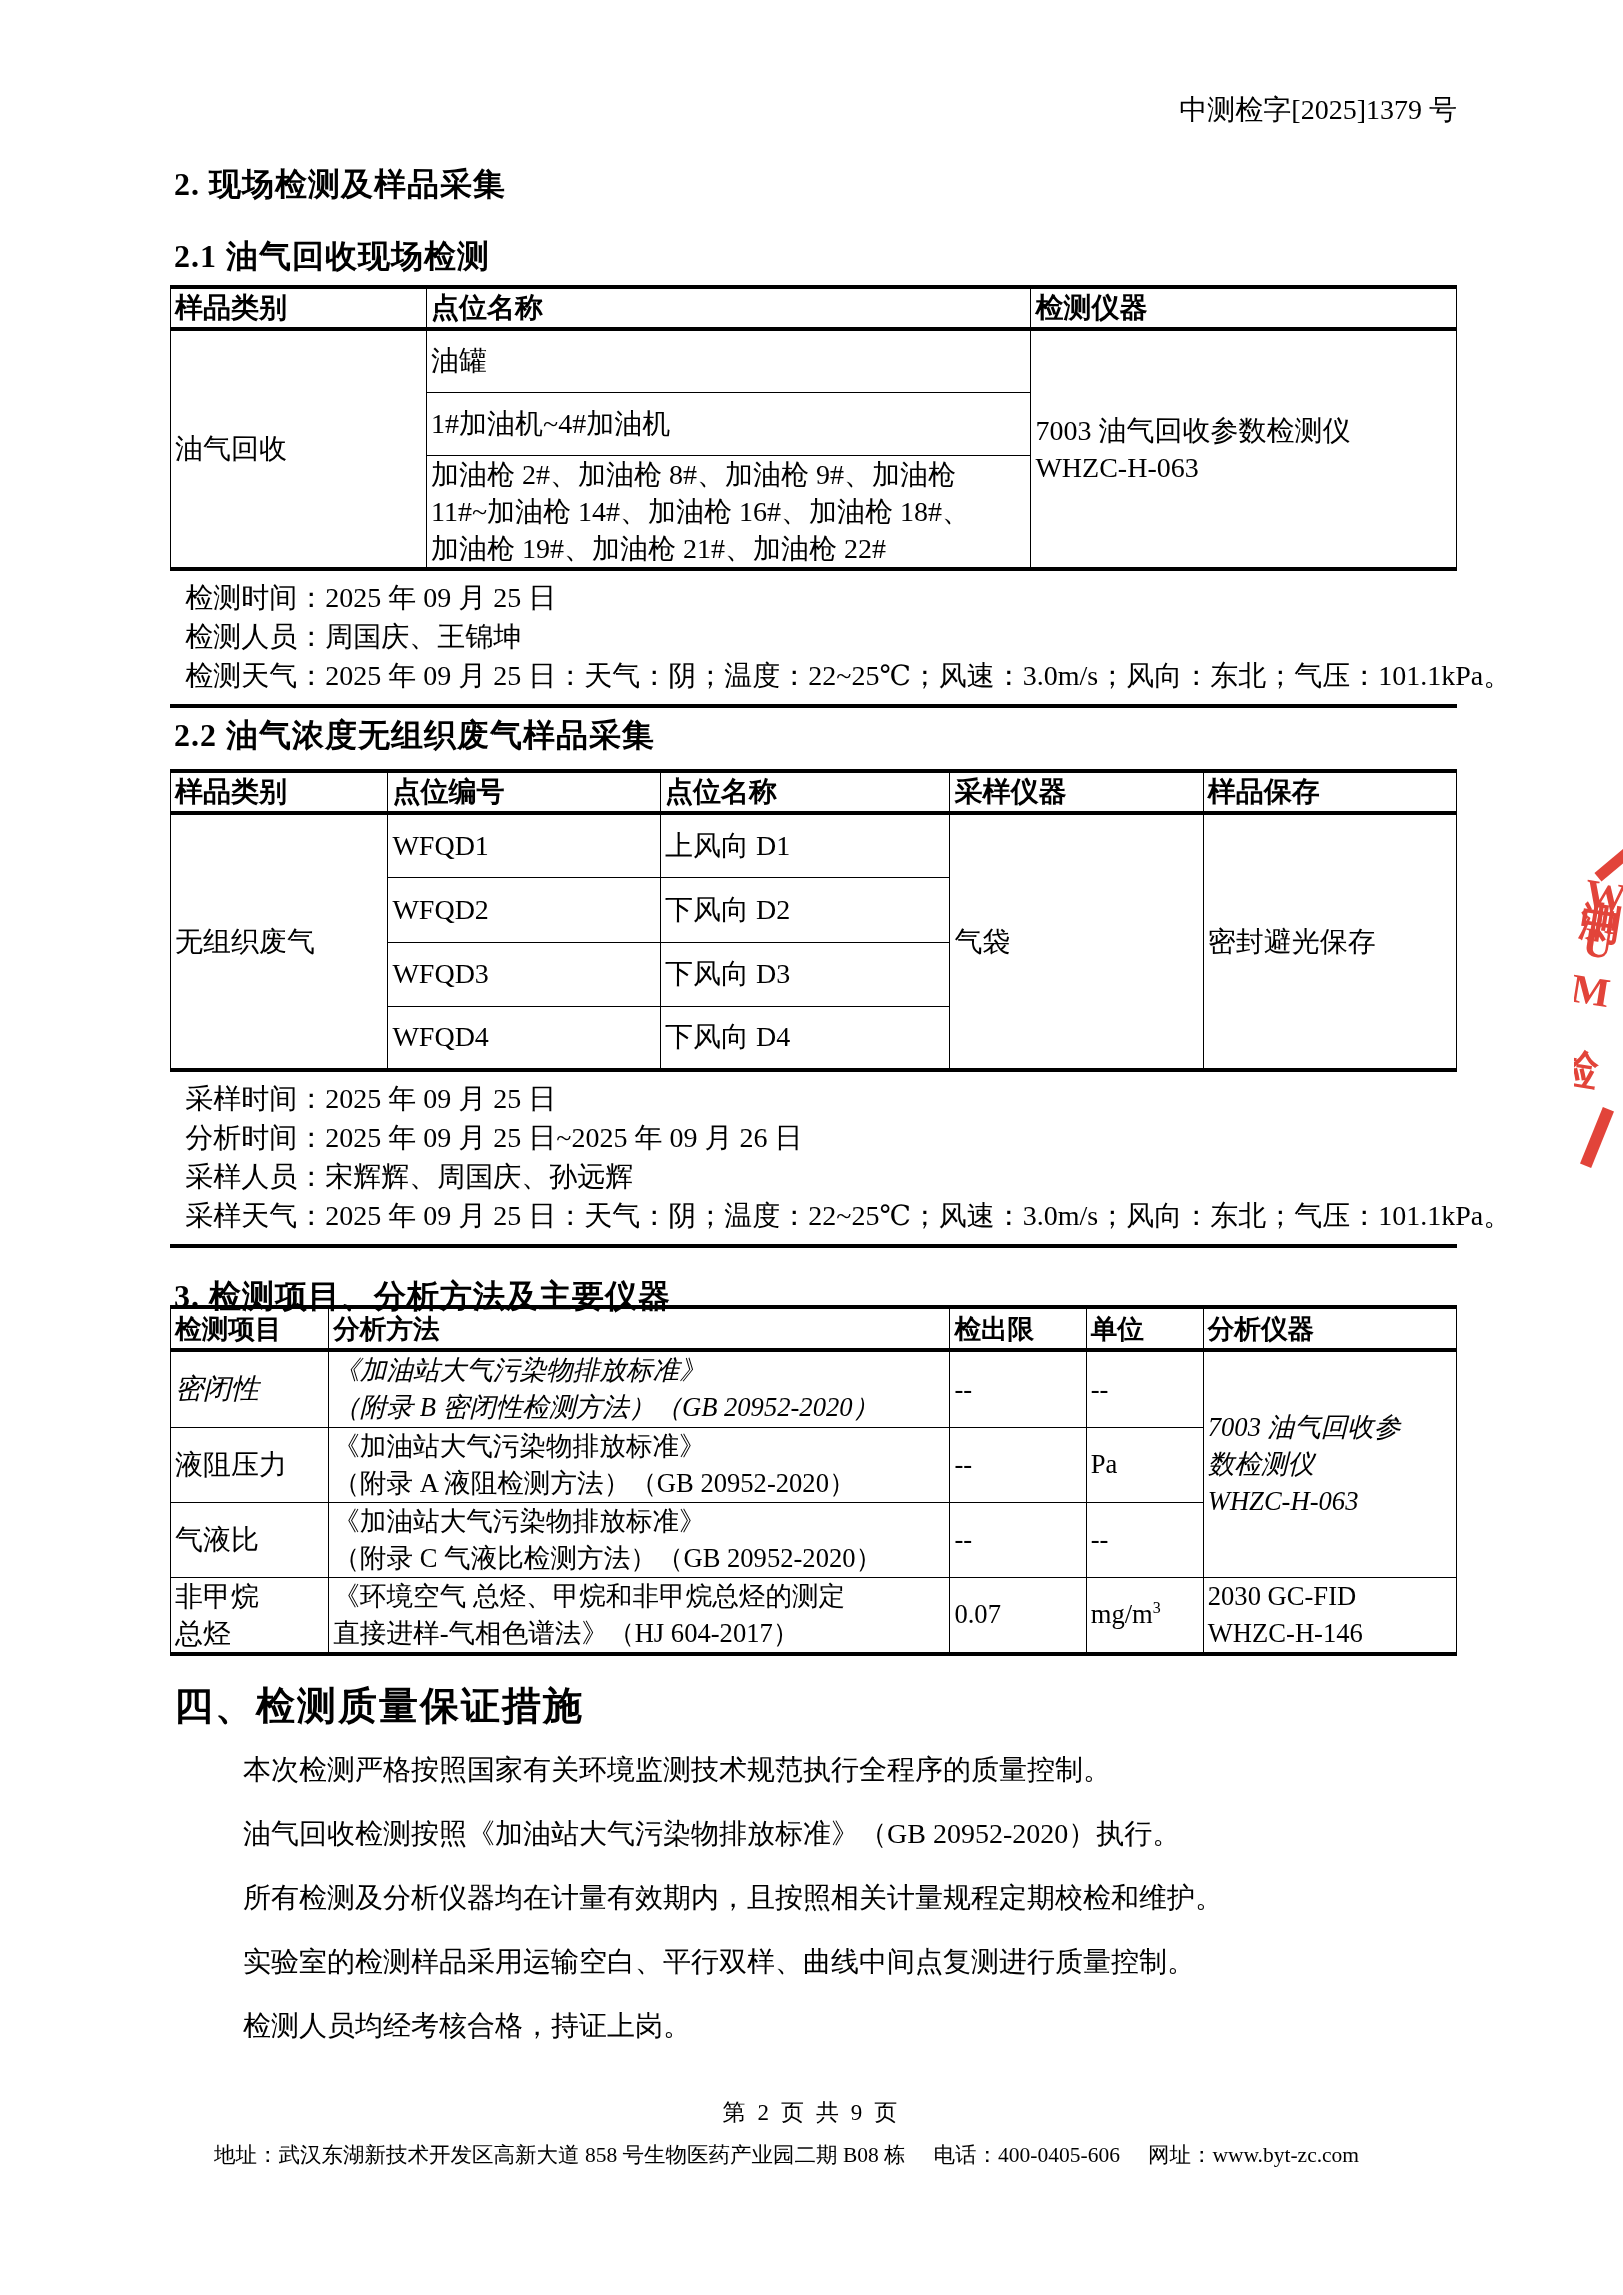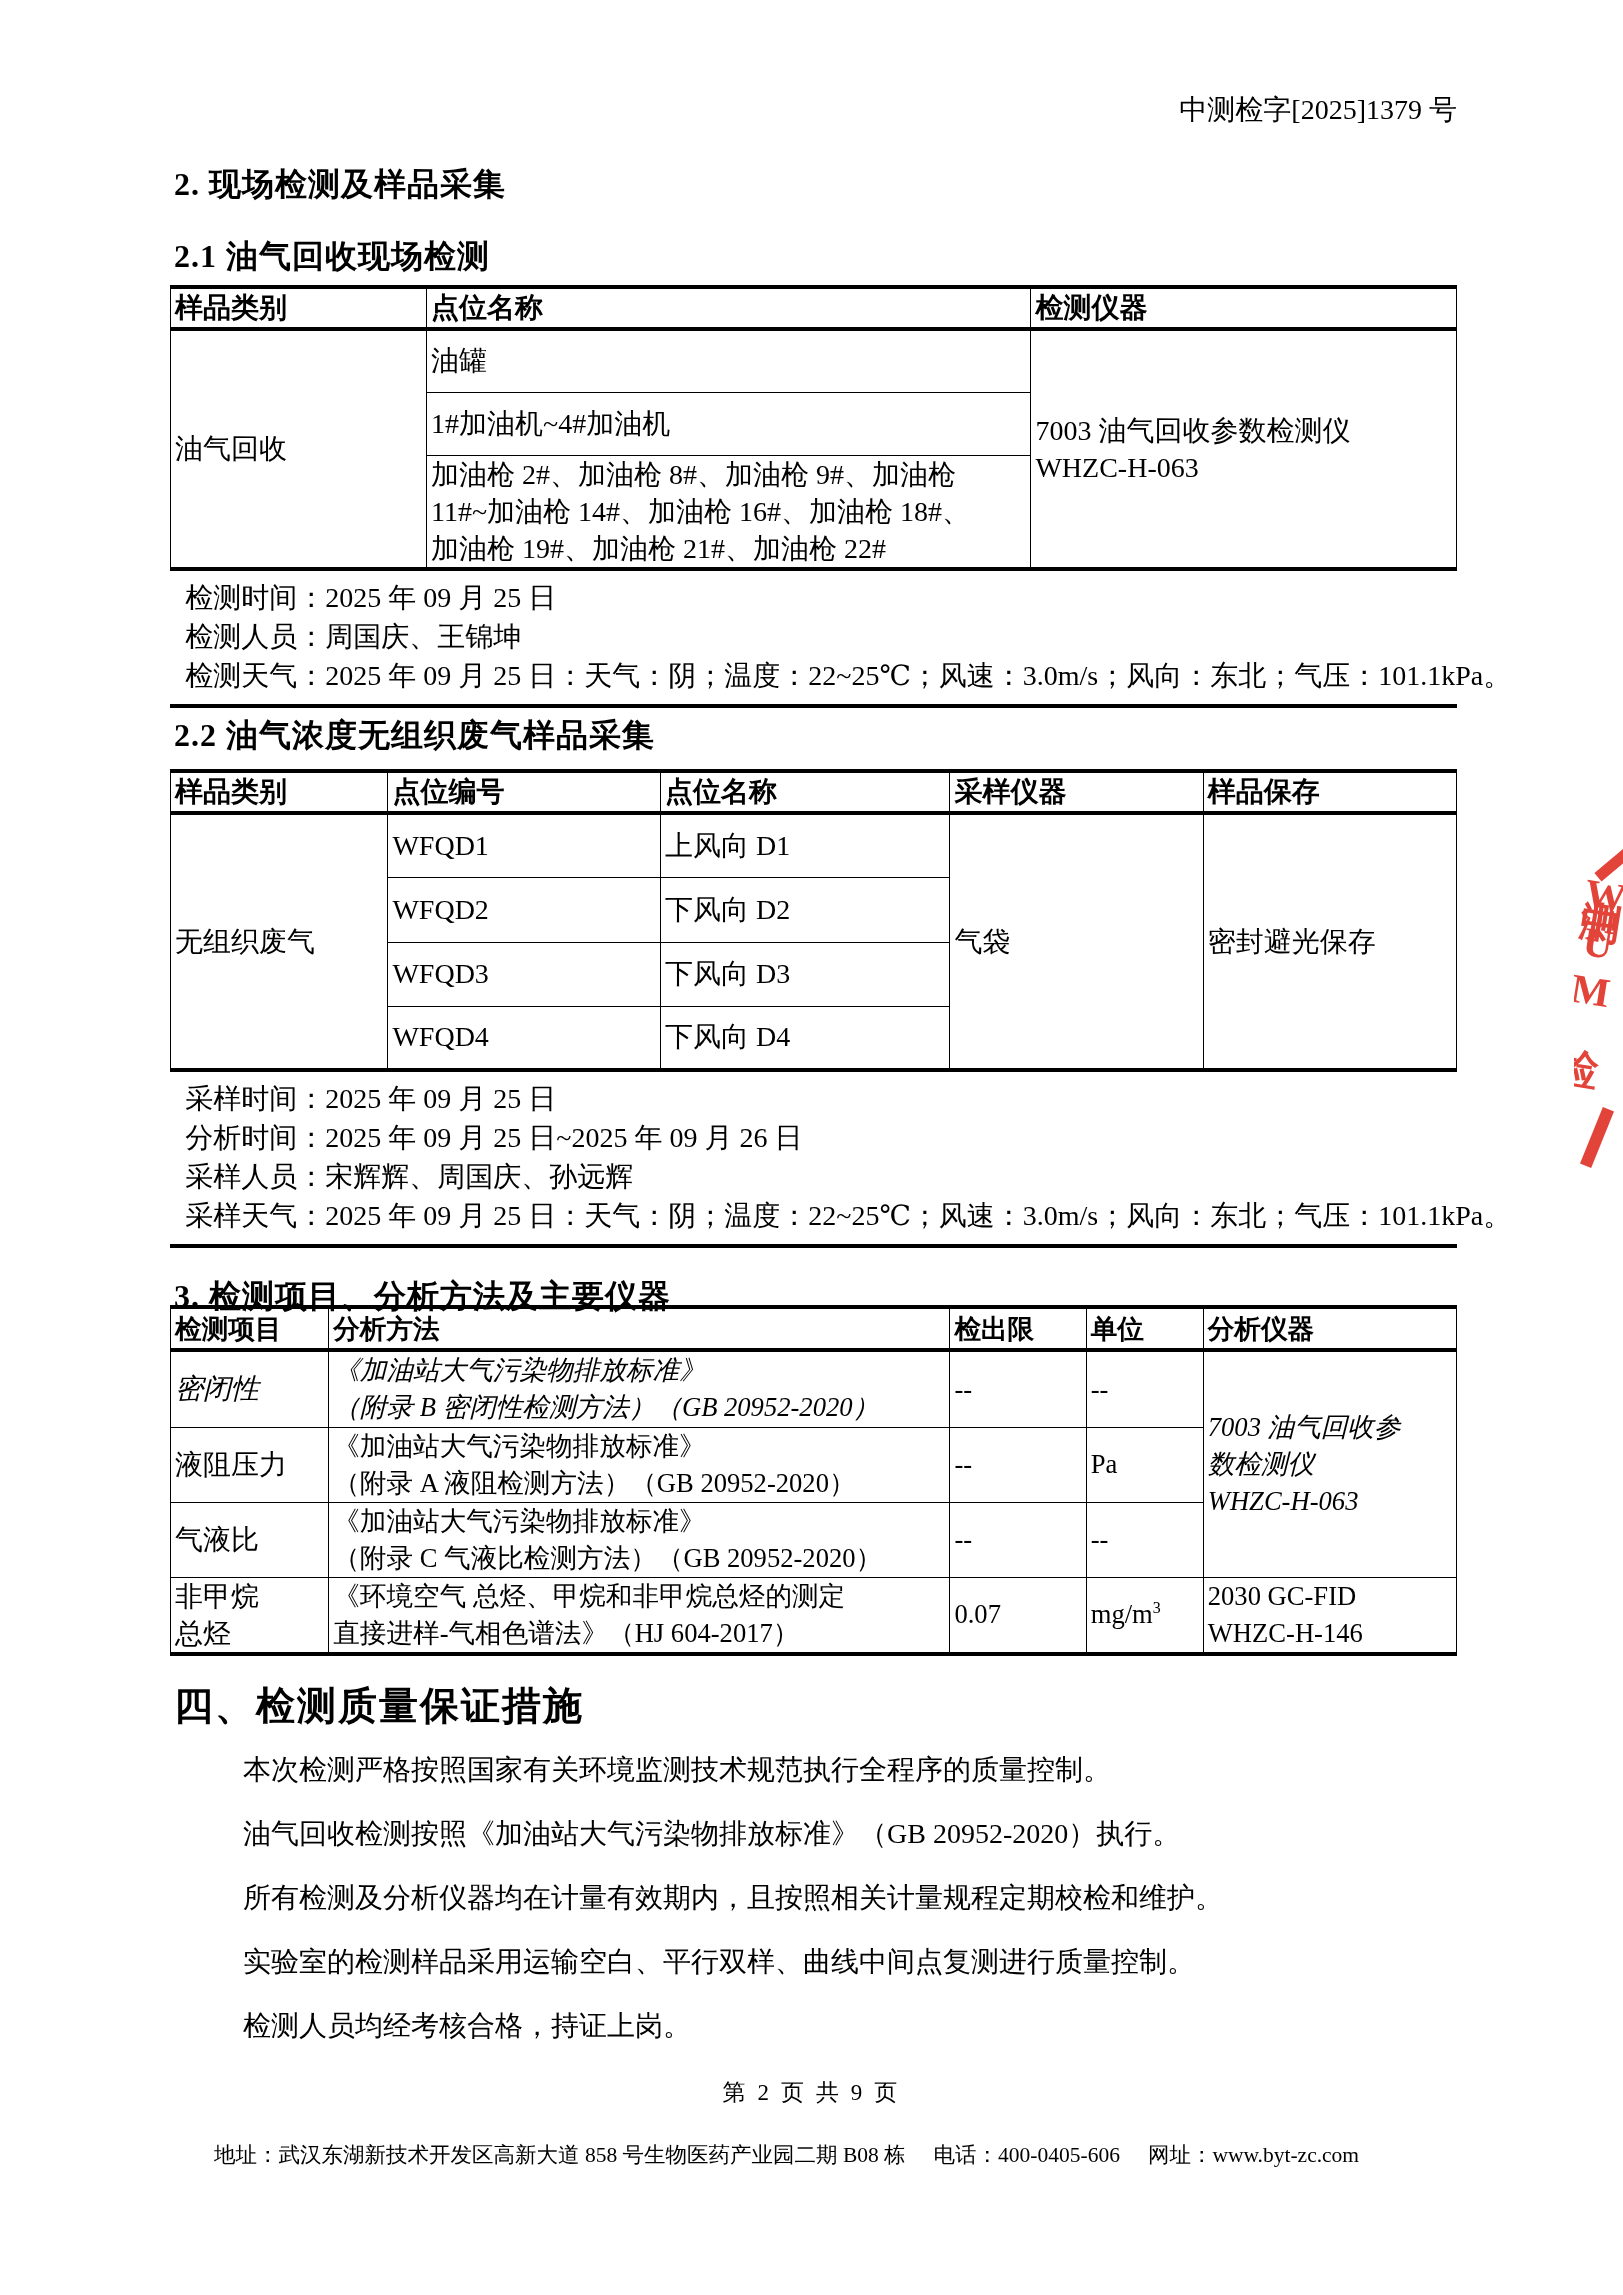--- a/index.html
+++ b/index.html
@@ -19,21 +19,21 @@
      border-top:4.1px solid #000;border-bottom:4.1px solid #000;}
   .t td{border:1.5px solid #000;text-align:left;vertical-align:middle;
         font-size:28px;padding:0 4.1px;overflow:hidden;}
   .t tr.th td{border-bottom:4.1px solid #000;font-weight:bold;}
   .t .ml{line-height:37px;}
   .t3 td{font-size:26.6px;}
   .t3 td.itm{font-size:28px;}
   .notes{border-bottom:4.1px solid #000;padding:7.2px 0 9.2px 15.3px;}
   .notes div{font-size:28px;line-height:39px;white-space:nowrap;}
   .para{font-size:28px;white-space:nowrap;}
-  .pagenum{font-size:23px;letter-spacing:3.1px;}
+  .pagenum{font-size:23px;letter-spacing:3.1px;margin-top:20px;}
   .footer{font-size:21.5px;white-space:nowrap;}
   .footer .gap{display:inline-block;width:28px;}
   sup{font-size:60%;vertical-align:super;}
   
   .seal{right:0;top:838px;width:49px;height:332px;overflow:hidden;}
   .seal-text{position:absolute;left:3.1px;top:30px;
      writing-mode:vertical-rl;text-orientation:upright;
      font-size:41px;font-weight:bold;line-height:1;letter-spacing:2px;
      transform:rotate(9deg);}
   .seal-bar1{position:absolute;left:15.3px;top:9.2px;width:77px;height:11.2px;

